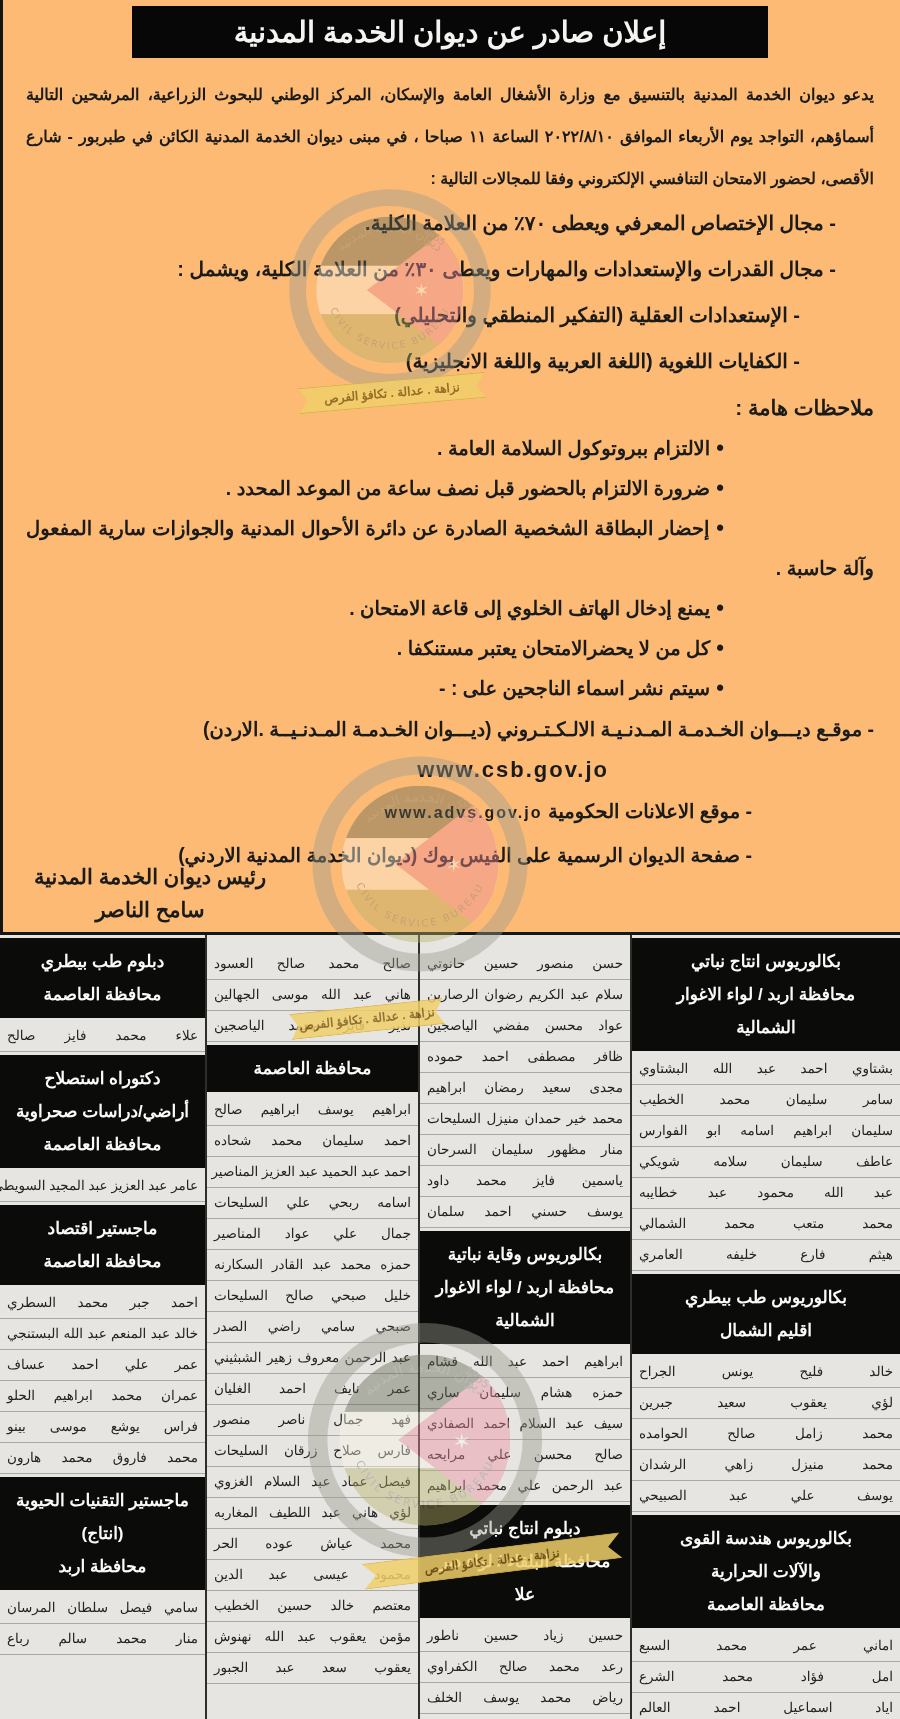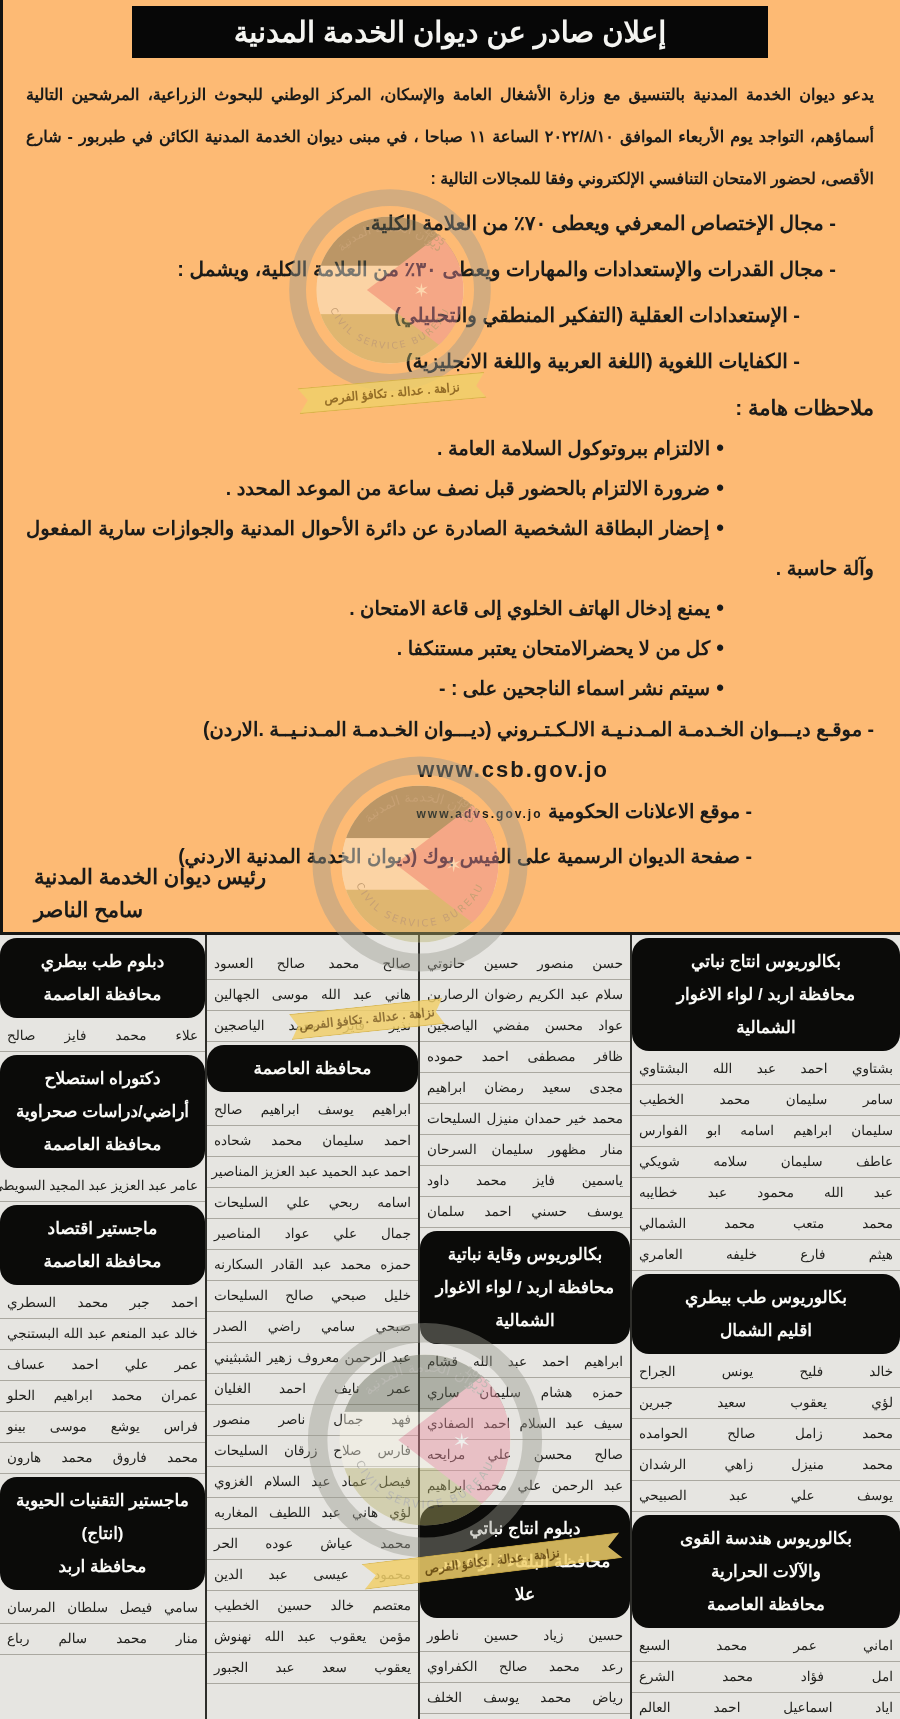--- a/index.html
+++ b/index.html
@@ -21,34 +21,34 @@
   .field{font-size:20px;font-weight:bold;line-height:46px;white-space:nowrap;overflow:hidden;}
   .field.f-main{padding-right:38px;text-align:right;}
   .field.f-sub{padding-right:74px;}
   .notes-title{font-size:21px;font-weight:bold;line-height:40px;margin-top:4px;}
   .note{font-size:19.5px;font-weight:bold;line-height:40px;text-align:justify;text-indent:150px;}
   .note::before{content:"\2022  ";font-size:22px;}
   .channel{font-size:19.5px;font-weight:bold;line-height:42px;}
   .channel.indent{text-indent:122px;white-space:nowrap;overflow:hidden;}
   .channel.justify{text-align:justify;}
   .url-line{direction:ltr;font-weight:bold;font-size:22px;letter-spacing:2px;width:fit-content;margin-left:auto;margin-right:265px;line-height:40px;}
-  .inline-url{direction:ltr;unicode-bidi:embed;letter-spacing:2px;font-size:12px;}
-  .signature{position:absolute;left:34px;bottom:6px;text-align:left;font-weight:bold;font-size:21px;line-height:33px;}
+  .inline-url{direction:ltr;unicode-bidi:embed;letter-spacing:2px;font-size:16px;}
+  .signature{position:absolute;left:34px;bottom:6px;text-align:center;font-weight:bold;font-size:21px;line-height:33px;}
 
   
   .grid{
     position:absolute;top:932px;right:0;left:0;height:787px;overflow:hidden;
     display:grid;grid-template-columns:270px 212px 213px 205px;
     border-top:3px solid #171715;background:#e6e5e1;
   }
   .col{border-left:2px solid #2e2e2a;overflow:hidden;min-width:0;}
   .col:last-child{border-left:none;}
   .col-header{
     background:#0b0b09;color:#fafaf7;text-align:center;
-    padding:7px 5px;margin:3px 0;font-weight:bold;border-radius:17px;
+    padding:7px 5px;margin:3px 0;font-weight:bold;
   }
   .col-header .hl{font-size:17px;line-height:33px;white-space:nowrap;overflow:hidden;}
   .names{padding:0;}
   .names.pad-top{padding-top:14px;}
   .name-row{
     font-size:13.5px;line-height:20px;padding:5px 7px 5px;color:#23231f;
     border-bottom:1px solid #aaa8a0;
     text-align:justify;text-align-last:justify;white-space:nowrap;overflow:hidden;
   }
 

